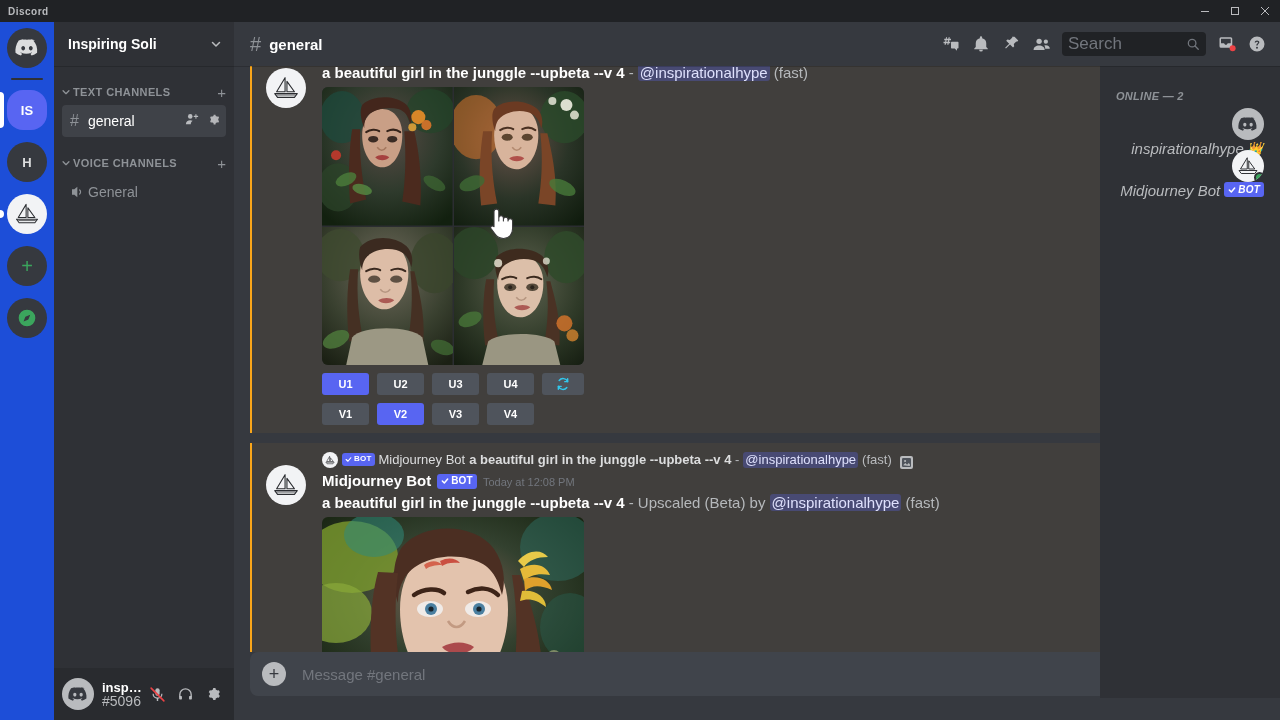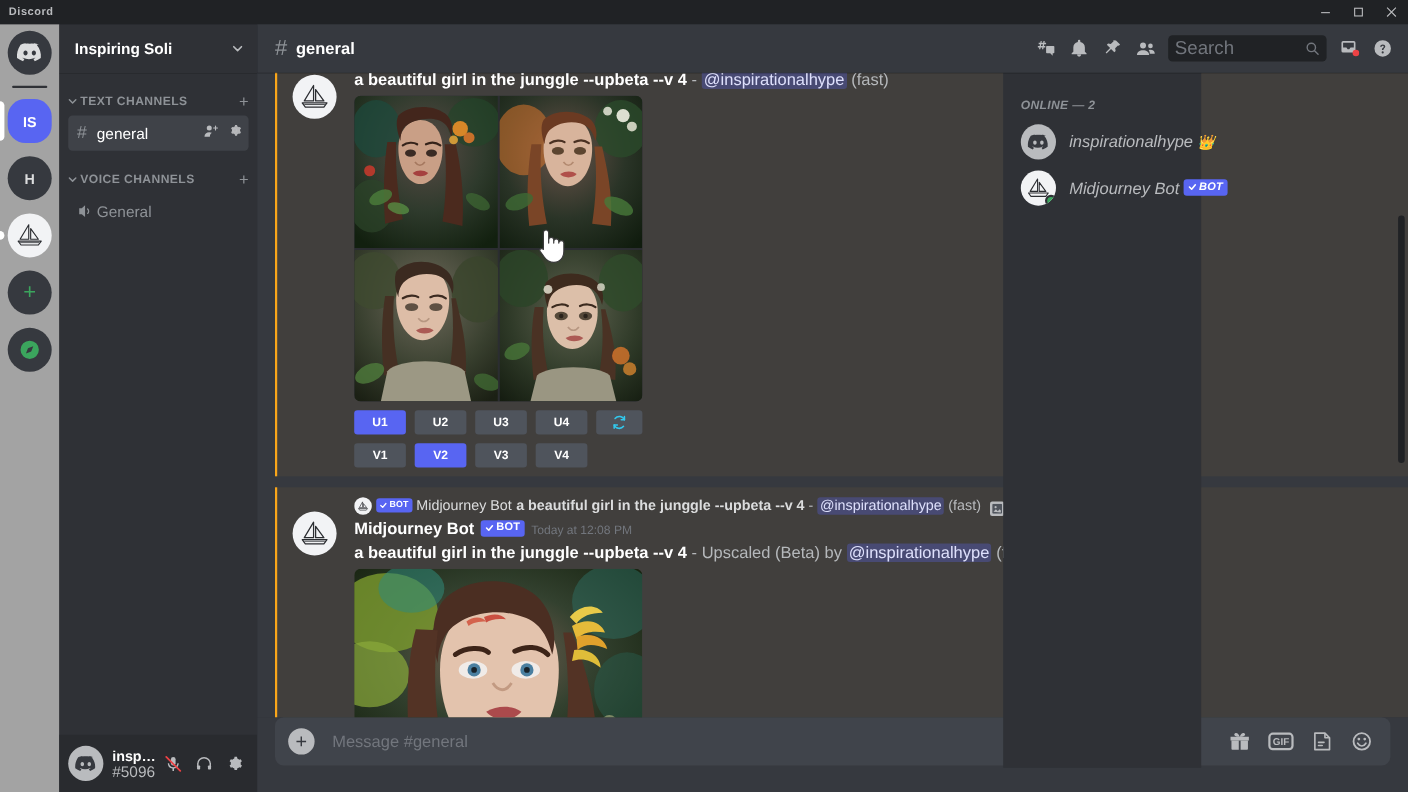--- a/index.html
+++ b/index.html
@@ -6,41 +6,41 @@
   * { box-sizing: border-box; margin: 0; padding: 0; }
   html, body {
     width: 1280px; height: 720px;
     background: #202225;
     font-family: "Liberation Sans", sans-serif;
     overflow: hidden;
     -webkit-font-smoothing: antialiased;
   }
 
   
-  #app { position: relative; width: 1092px; height: 720px; background: #202225; }
+  #app { position: relative; width: 1280px; height: 720px; background: #202225; }
 
   .titlebar {
     position: absolute; top: 0; left: 0; width: 1280px; height: 22px;
     background: #202225; display: flex; align-items: center;
     padding-left: 8px; z-index: 40;
   }
   .titlebar .wordmark {
     font-size: 10px; font-weight: bold; color: #b9bbbe; letter-spacing: .5px;
   }
   .wincontrols { position: absolute; right: 0; top: 0; height: 22px; display: flex; }
   .wincontrols .wb {
     width: 30px; height: 22px; display: flex; align-items: center; justify-content: center;
     color: #babbbe;
   }
   .wincontrols .wb svg { display: block; }
 
   
   .guilds {
     position: absolute; left: 0; top: 22px; width: 54px; height: 698px;
-    background: #a3a3a3; padding-top: 4px;
+    background: #1d4ed8; padding-top: 4px;
     display: flex; flex-direction: column; align-items: center;
   }
   .guild-wrap { position: relative; width: 54px; height: 44px; margin-bottom: 8px;
                 display: flex; align-items: center; justify-content: center; }
   .guild {
     width: 40px; height: 40px; border-radius: 50%;
     background: #36393f; color: #dcddde;
     display: flex; align-items: center; justify-content: center;
     font-size: 13px; font-weight: 600; overflow: hidden;
   }
@@ -232,22 +232,22 @@
     display:flex; align-items:center;
   }
 
   
   .members {
     position: absolute; right: 0; top: 66px; width: 180px; height: 632px;
     background: #2f3136; padding: 24px 8px 0 16px; font-style: italic;
   }
   .mcat { font-size: 11px; font-weight: 700; color: #8e9297; letter-spacing: .3px;
           text-transform: uppercase; margin-bottom: 6px; }
-  .member { display: flex; align-items: center; height: 42px; border-radius: 4px;
-            padding: 0 8px 0 0; cursor: pointer; }
+  .member { display: flex; align-items: flex-end; height: 42px; border-radius: 4px;
+            padding: 0 8px 0 0; cursor: pointer; flex-direction: column; }
   .member .mav { position: relative; width: 32px; height: 32px; border-radius: 50%;
                  background: #b9bbbe; flex: 0 0 32px; overflow: hidden;
                  display: flex; align-items: center; justify-content: center; }
   .member .status {
     position: absolute; right: -1px; bottom: -1px; width: 11px; height: 11px;
     border-radius: 50%; background: #3ba55d; border: 2px solid #2f3136;
   }
   .member .mname { padding-left: 12px; font-size: 15px; color: #b9bbbe; font-weight: 500;
                    display: flex; align-items: center; gap: 4px; white-space: nowrap; }
 

